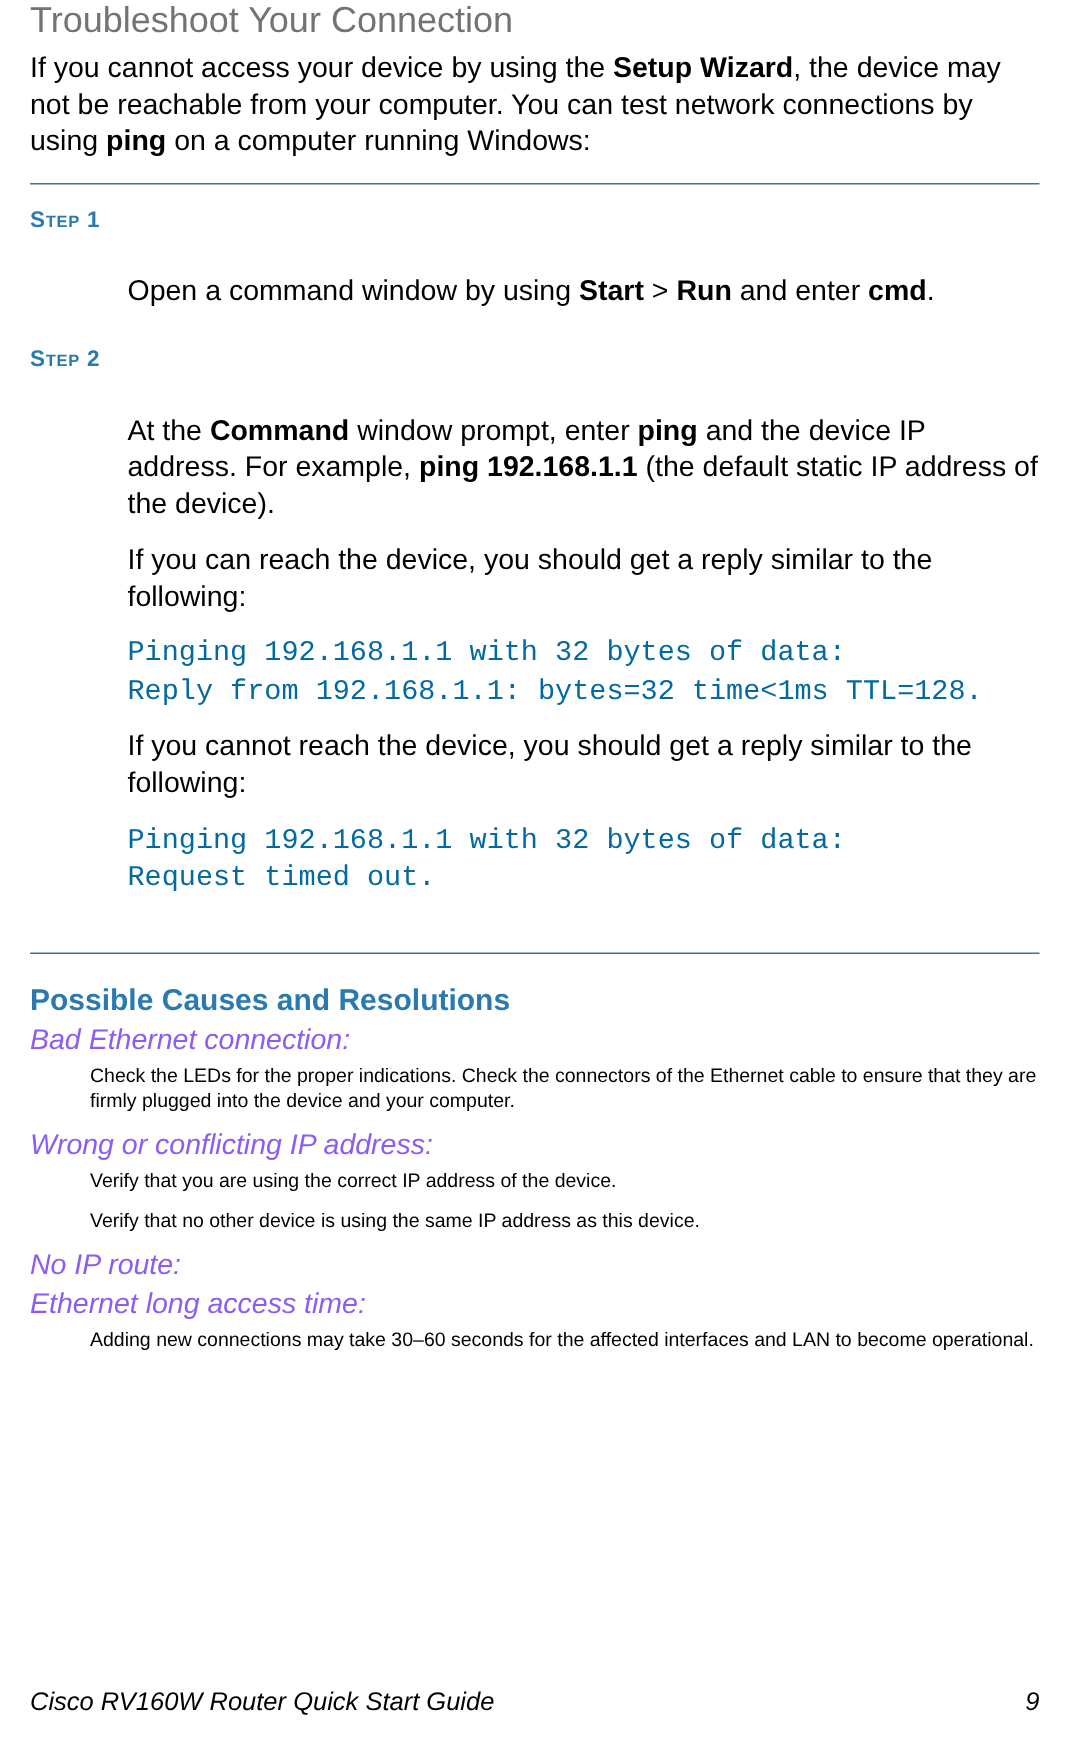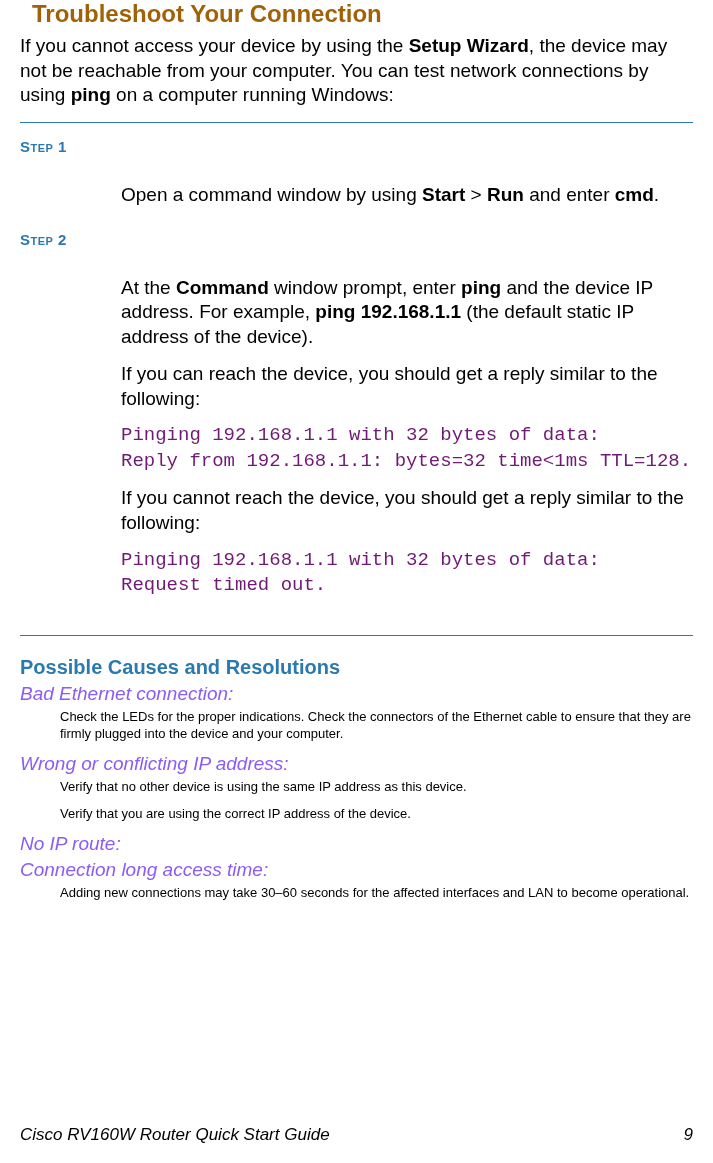--- a/index.html
+++ b/index.html
@@ -11,64 +11,63 @@
     width: 713px;
     height: 1163px;
     box-sizing: border-box;
     position: relative;
   }
   .page {
     padding: 0 20px 0 20px;
     box-sizing: border-box;
   }
   .title {
-    color: #a16207;
-    font-weight: bold;
+    color: #737373;
+    font-weight: normal;
     font-size: 24px;
-    margin: 0 0 6px 12px;
+    margin: 0 0 6px 0;
   }
   .intro {
     font-size: 19px;
     line-height: 1.3;
     margin: 0 0 14px 0;
   }
   .intro .b { font-weight: bold; }
   .rule {
     border: none;
     border-top: 1px solid #2a7ab0;
     margin: 0;
   }
   .steps {
     padding: 12px 0 16px 0;
   }
   .step {
     display: flex;
     margin-bottom: 8px;
-    gap: 36px;
   }
   .step-label {
     color: #2a7ab0;
     font-weight: bold;
     font-size: 15px;
     font-variant: small-caps;
     letter-spacing: 0.5px;
     min-width: 65px;
     padding-top: 3px;
   }
   .step-body {
     flex: 1;
     font-size: 19px;
     line-height: 1.3;
     margin-top: 48px;
   }
   .step-body .b { font-weight: bold; }
   .step-body p { margin: 0 0 12px 0; }
   .mono {
     font-family: "Courier New", monospace;
-    color: #701a75;
+    color: #0369a1;
     font-size: 19px;
     line-height: 1.35;
     margin: 0 0 12px 0;
     white-space: pre-wrap;
   }
   .subsection-title {
     color: #2a7ab0;
     font-weight: bold;
     font-size: 20px;
     margin: 20px 0 2px 0;
@@ -138,26 +137,26 @@
   </div>
 
   <hr class="rule">
 
   <h2 class="subsection-title">Possible Causes and Resolutions</h2>
 
   <div class="cause-heading">Bad Ethernet connection:</div>
   <p class="cause-body">Check the LEDs for the proper indications. Check the connectors of the Ethernet cable to ensure that they are firmly plugged into the device and your computer.</p>
 
   <div class="cause-heading">Wrong or conflicting IP address:</div>
+  <p class="cause-body">Verify that you are using the correct IP address of the device.</p>
   <p class="cause-body">Verify that no other device is using the same IP address as this device.</p>
-  <p class="cause-body">Verify that you are using the correct IP address of the device.</p>
 
   <div class="cause-heading">No IP route:</div>
 
-  <div class="cause-heading">Connection long access time:</div>
+  <div class="cause-heading">Ethernet long access time:</div>
   <p class="cause-body">Adding new connections may take 30–60 seconds for the affected interfaces and LAN to become operational.</p>
 
 
 </div>
 
 <div class="footer">
   <span>Cisco RV160W  Router Quick Start Guide</span>
   <span class="pgnum">9</span>
 </div>
 

